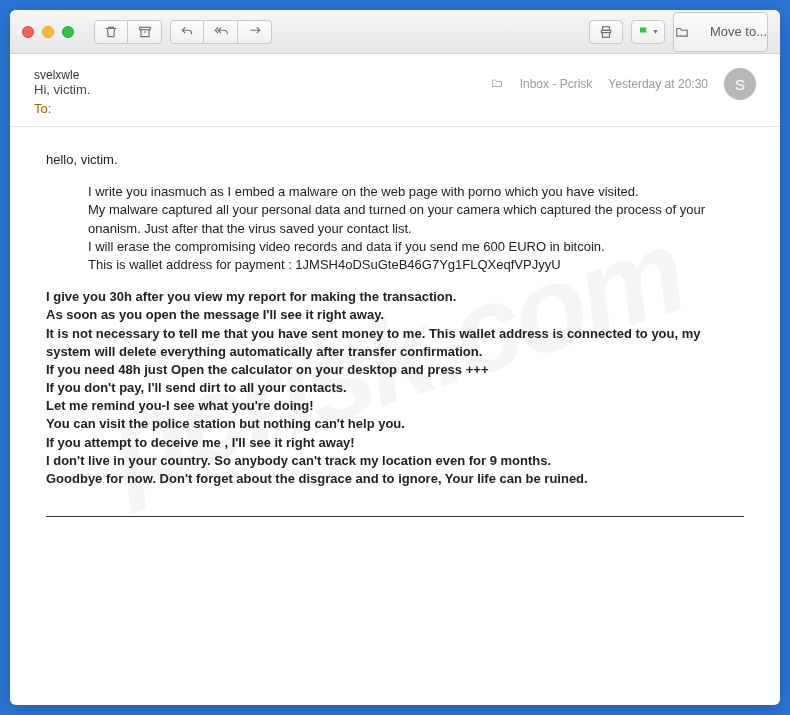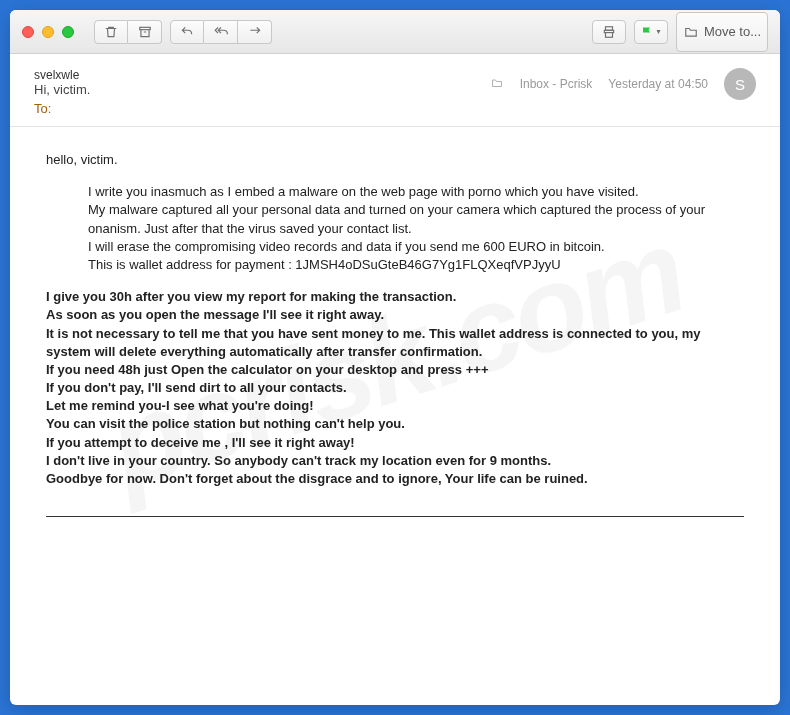--- a/index.html
+++ b/index.html
@@ -49,22 +49,22 @@
     .tb-group .tb-btn:not(:first-child) { border-left: none; }
     .tb-single { border-radius: 4px; }
     .tb-spacer { flex: 1; }
     .tb-dropdown {
       background: linear-gradient(#fcfcfc, #f0f0f0);
       border: 1px solid #c8c8c8;
       border-radius: 4px;
       height: 40px;
       display: flex;
       align-items: center;
-      padding: 0 6px;
-      gap: 5px;
+      padding: 0 0;
+      gap: 20px;
       color: #595959;
       font-size: 13px;
     }
     .header {
       padding: 14px 24px 10px 24px;
       border-bottom: 1px solid #e5e5e5;
     }
     .header-row1 { display: flex; align-items: flex-start; justify-content: space-between; }
     .sender { font-size: 12px; font-weight: 400; color: #333; }
     .subject { font-size: 13px; color: #444; }
@@ -170,21 +170,21 @@
         <div class="subject">Hi, victim.</div>
         <div class="to-line">To:</div>
       </div>
       <div class="meta">
         <span class="folder-icon">
           <svg width="14" height="12" viewBox="0 0 24 24" fill="none" stroke="#b0b0b0" stroke-width="2">
               <path d="M3 6h6l2 3h10v10H3z"></path>
             </svg>
         </span>
         <span>Inbox - Pcrisk</span>
-        <span>Yesterday at 04:50</span>
+        <span>Yesterday at 20:30</span>
         <div class="avatar">
             <span>S</span>
           </div>
       </div>
     </div>
   </div>
 
   <div class="body-content">
     <p style="white-space:pre-line;">hello, victim.</p>
     <p style="white-space:pre-line;margin-left:42px;">I write you inasmuch as I embed a malware on the web page with porno which you have visited.

